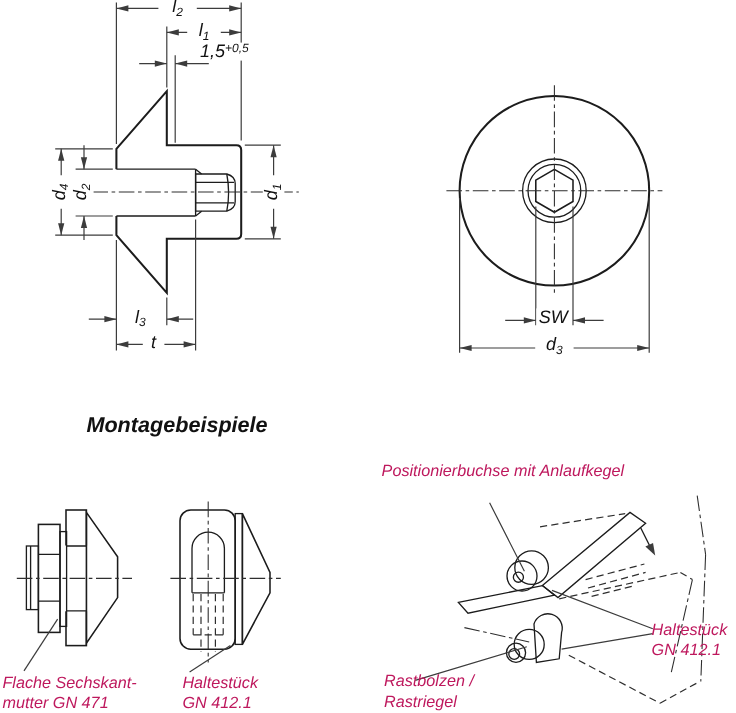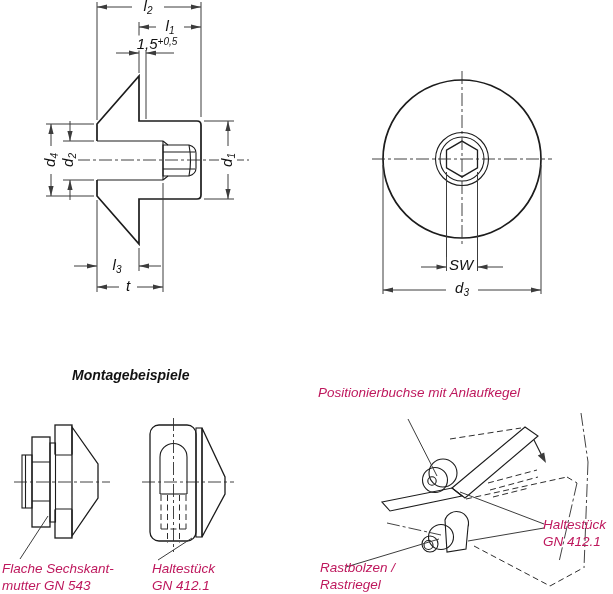--- a/index.html
+++ b/index.html
@@ -14,21 +14,21 @@
   .arr{fill:var(--dim_line,#3c3c3c);stroke:none;}
   .cl{stroke:#2e2e2e;stroke-width:.9;fill:none;stroke-dasharray:13 3 3 3;}
   .dash{stroke:#2e2e2e;stroke-width:1;fill:none;stroke-dasharray:6 3.5;}
   .hl{stroke:#4a4a4a;stroke-width:.8;}
   
   .dim{position:absolute;transform:translate(-50%,-50%);background:var(--background,#fff);
        font-size:15px;color:#111;padding:0 2px;white-space:nowrap;line-height:1;}
   .dim.rot{transform:translate(-50%,-50%) rotate(-90deg);}
   .dim sub{font-size:10px;line-height:1;vertical-align:-3px;}
   .dim sup{font-size:10px;line-height:1;vertical-align:4px;}
-  .heading{position:absolute;font-weight:bold;font-size:14px;color:#111;white-space:nowrap;margin-top:23px;}
+  .heading{position:absolute;font-weight:bold;font-size:18px;color:#111;white-space:nowrap;}
   .lbl{position:absolute;font-size:13.5px;color:#be185d;line-height:17px;white-space:nowrap;}
   .lbl span{display:block;}
 </style>
 </head>
 <body>
 
 <div class="page">
 
   <svg class="layer" width="613" height="594" viewBox="0 0 613 594">
     <defs>
@@ -141,34 +141,34 @@
       <circle cx="430" cy="544" r="8" fill="#fff" class="med"></circle>
       <circle cx="428.5" cy="545" r="4.5" fill="none" class="med"></circle>
       <path class="thin" d="M408,419 L437,476 M544,524 L460,492 M544,528 L468,541 M346,567 L439,539"></path>
       <path class="med" d="M534,440 L542,456"></path>
       <polygon class="arr" points="546,463 537.8,455.5 544.2,452.4"></polygon>
     </g>
   </svg>
 
   <div class="dim" style="left:148px;top:7px"><span>l</span><sub>2</sub></div>
   <div class="dim" style="left:170px;top:27px"><span>l</span><sub>1</sub></div>
-  <div class="dim" style="left:157px;top:43px"><span>1,5</span><sup>+0,5</sup></div>
+  <div class="dim" style="left:187px;top:43px"><span>1,5</span><sup>+0,5</sup></div>
   <div class="dim rot" style="left:51px;top:160px"><span>d</span><sub>4</sub></div>
   <div class="dim rot" style="left:69px;top:160px"><span>d</span><sub>2</sub></div>
   <div class="dim rot" style="left:228px;top:160px"><span>d</span><sub>1</sub></div>
   <div class="dim" style="left:117px;top:266px"><span>l</span><sub>3</sub></div>
   <div class="dim" style="left:128px;top:287px"><span>t</span><sub></sub></div>
   <div class="dim" style="left:461px;top:266px"><span>SW</span><sub></sub></div>
   <div class="dim" style="left:462px;top:289px"><span>d</span><sub>3</sub></div>
 
   <div class="heading" style="left:72px;top:344px">Montagebeispiele</div>
 
   <div class="lbl" style="left:2px;top:560px">
     <span>Flache Sechskant-</span>
-    <span>mutter GN 543</span>
+    <span>mutter GN 471</span>
   </div>
   <div class="lbl" style="left:152px;top:560px">
     <span>Haltestück</span>
     <span>GN 412.1</span>
   </div>
   <div class="lbl" style="left:318px;top:384px">
     <span>Positionierbuchse mit Anlaufkegel</span>
   </div>
   <div class="lbl" style="left:543px;top:516px">
     <span>Haltestück</span>

